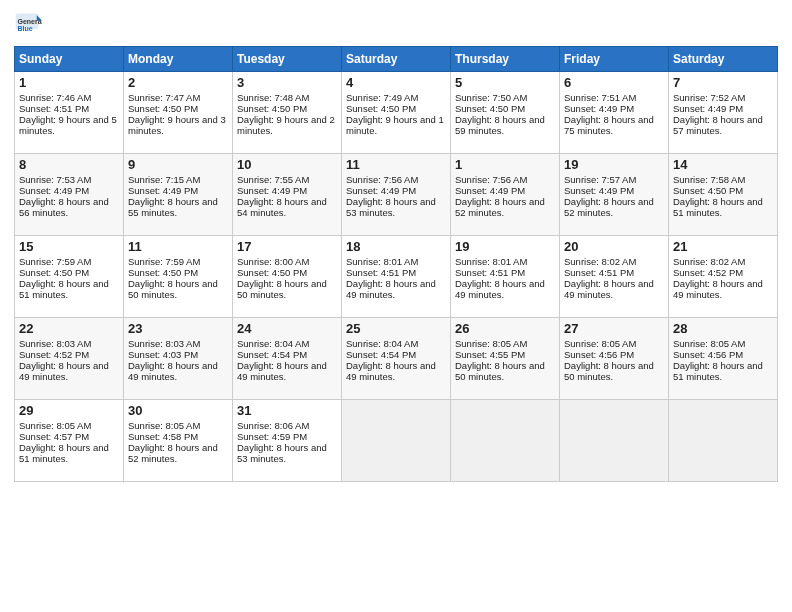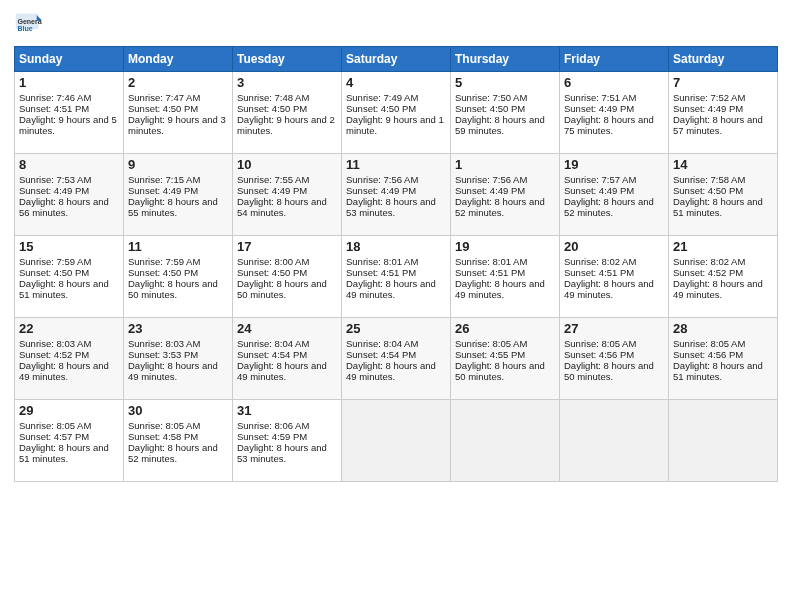--- a/index.html
+++ b/index.html
@@ -147,21 +147,21 @@
           <td><span class="day-num">15</span><span>Sunrise: 7:59 AM</span><br><span>Sunset: 4:50 PM</span><br><span>Daylight: 8 hours and 51 minutes.</span></td>
           <td><span class="day-num">11</span><span>Sunrise: 7:59 AM</span><br><span>Sunset: 4:50 PM</span><br><span>Daylight: 8 hours and 50 minutes.</span></td>
           <td><span class="day-num">17</span><span>Sunrise: 8:00 AM</span><br><span>Sunset: 4:50 PM</span><br><span>Daylight: 8 hours and 50 minutes.</span></td>
           <td><span class="day-num">18</span><span>Sunrise: 8:01 AM</span><br><span>Sunset: 4:51 PM</span><br><span>Daylight: 8 hours and 49 minutes.</span></td>
           <td><span class="day-num">19</span><span>Sunrise: 8:01 AM</span><br><span>Sunset: 4:51 PM</span><br><span>Daylight: 8 hours and 49 minutes.</span></td>
           <td><span class="day-num">20</span><span>Sunrise: 8:02 AM</span><br><span>Sunset: 4:51 PM</span><br><span>Daylight: 8 hours and 49 minutes.</span></td>
           <td><span class="day-num">21</span><span>Sunrise: 8:02 AM</span><br><span>Sunset: 4:52 PM</span><br><span>Daylight: 8 hours and 49 minutes.</span></td>
         </tr>
         <tr>
           <td><span class="day-num">22</span><span>Sunrise: 8:03 AM</span><br><span>Sunset: 4:52 PM</span><br><span>Daylight: 8 hours and 49 minutes.</span></td>
-          <td><span class="day-num">23</span><span>Sunrise: 8:03 AM</span><br><span>Sunset: 3:53 PM</span><br><span>Daylight: 8 hours and 49 minutes.</span></td>
+          <td><span class="day-num">23</span><span>Sunrise: 8:03 AM</span><br><span>Sunset: 4:03 PM</span><br><span>Daylight: 8 hours and 49 minutes.</span></td>
           <td><span class="day-num">24</span><span>Sunrise: 8:04 AM</span><br><span>Sunset: 4:54 PM</span><br><span>Daylight: 8 hours and 49 minutes.</span></td>
           <td><span class="day-num">25</span><span>Sunrise: 8:04 AM</span><br><span>Sunset: 4:54 PM</span><br><span>Daylight: 8 hours and 49 minutes.</span></td>
           <td><span class="day-num">26</span><span>Sunrise: 8:05 AM</span><br><span>Sunset: 4:55 PM</span><br><span>Daylight: 8 hours and 50 minutes.</span></td>
           <td><span class="day-num">27</span><span>Sunrise: 8:05 AM</span><br><span>Sunset: 4:56 PM</span><br><span>Daylight: 8 hours and 50 minutes.</span></td>
           <td><span class="day-num">28</span><span>Sunrise: 8:05 AM</span><br><span>Sunset: 4:56 PM</span><br><span>Daylight: 8 hours and 51 minutes.</span></td>
         </tr>
         <tr>
           <td><span class="day-num">29</span><span>Sunrise: 8:05 AM</span><br><span>Sunset: 4:57 PM</span><br><span>Daylight: 8 hours and 51 minutes.</span></td>
           <td><span class="day-num">30</span><span>Sunrise: 8:05 AM</span><br><span>Sunset: 4:58 PM</span><br><span>Daylight: 8 hours and 52 minutes.</span></td>
           <td><span class="day-num">31</span><span>Sunrise: 8:06 AM</span><br><span>Sunset: 4:59 PM</span><br><span>Daylight: 8 hours and 53 minutes.</span></td>

